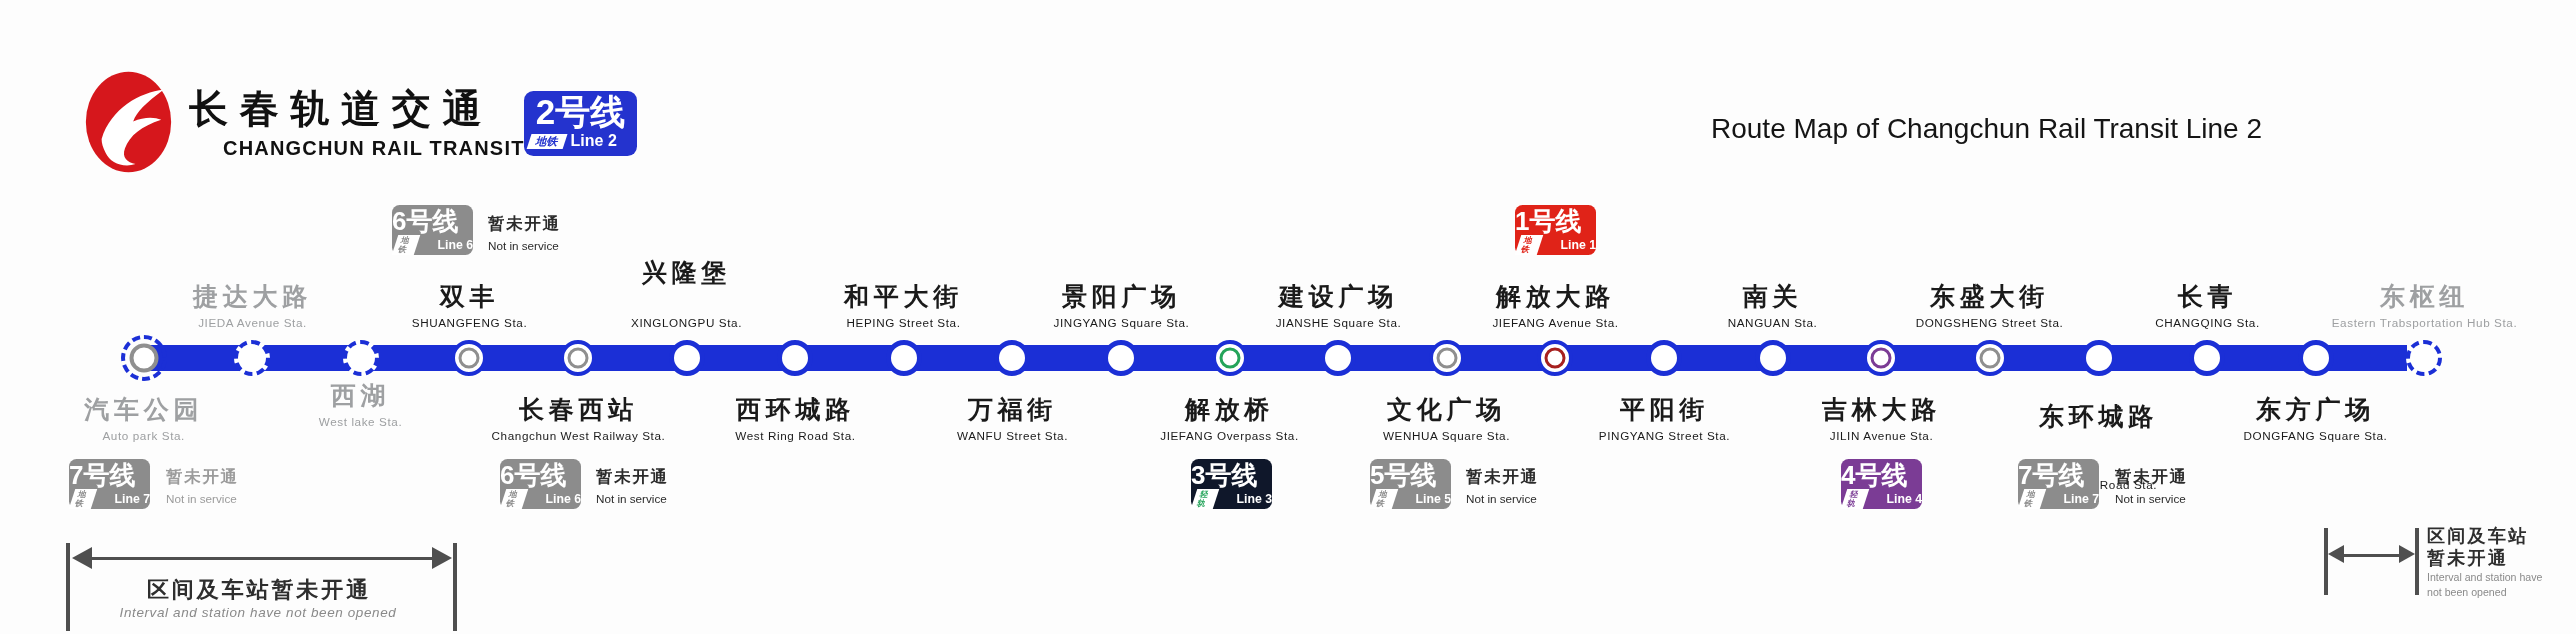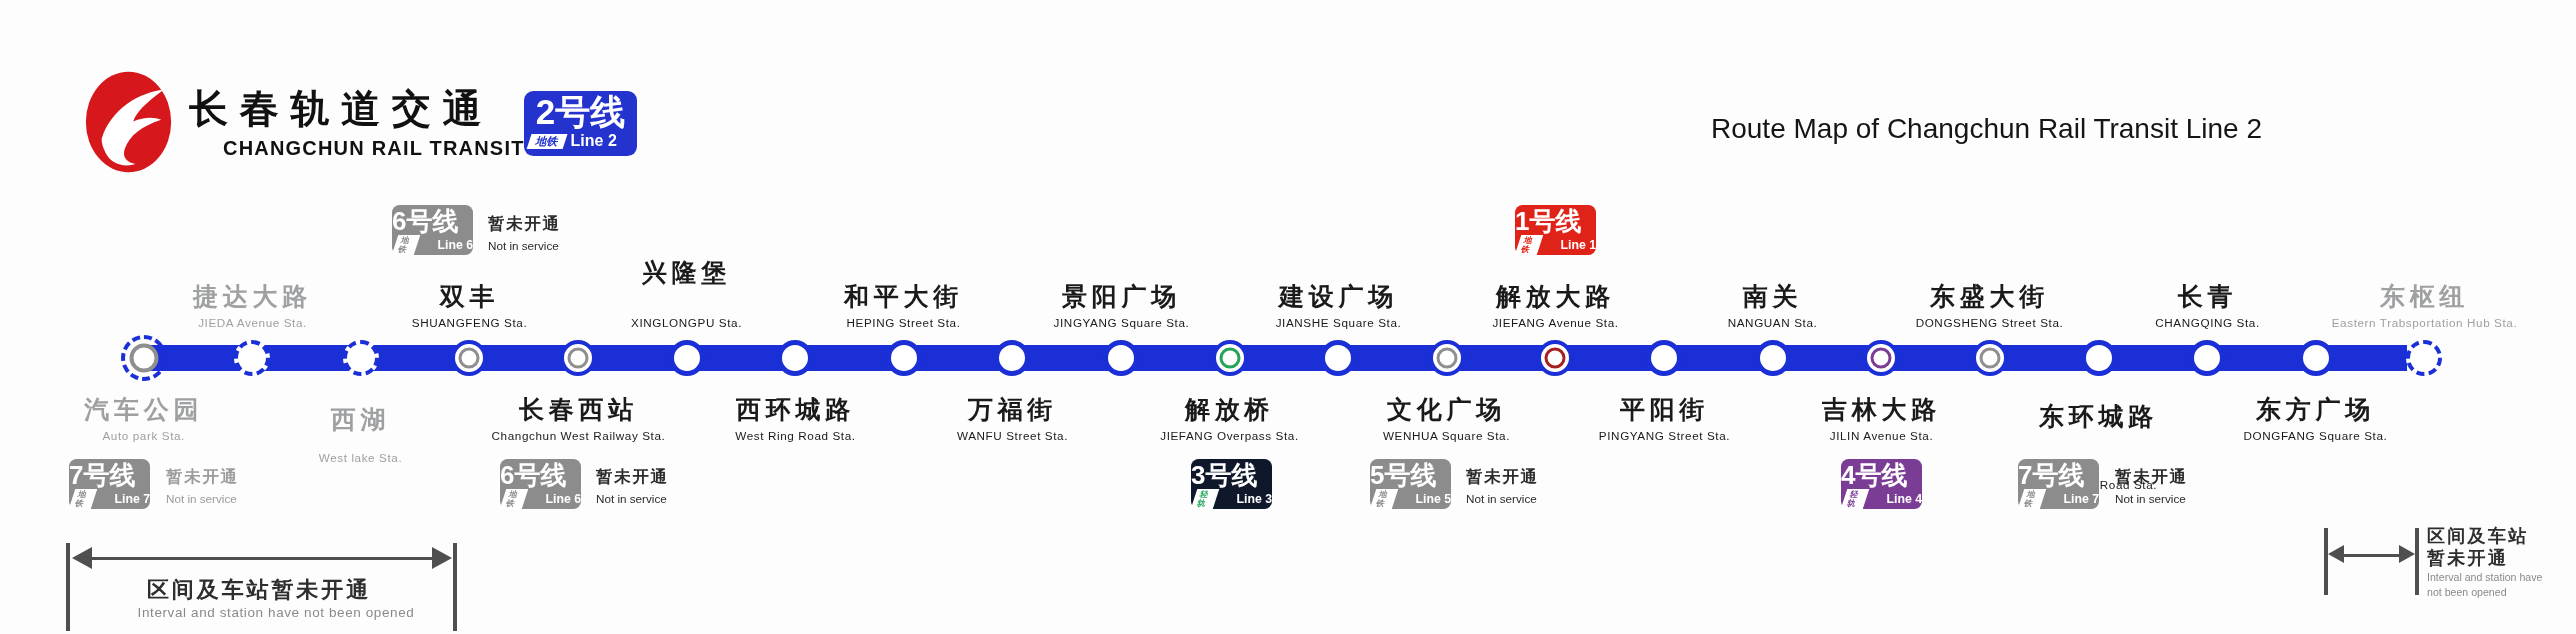--- a/index.html
+++ b/index.html
@@ -80,21 +80,21 @@
       <div class="st-label" style="left: -8.8px; width: 305px; color: rgb(158, 160, 162); top: 395px;">
         <div class="st-cn">汽车公园</div>
         <div class="st-en">Auto park Sta.</div>
       </div>
       <div class="marker" style="left: 234px; top: 340px; width: 36px; height: 36px; border: 4.1px dashed rgb(27, 47, 214);"></div>
       <div class="st-label" style="left: 100px; width: 305px; color: rgb(158, 160, 162); top: 258px; height: 73px; justify-content: flex-end;">
         <div class="st-cn">捷达大路</div>
         <div class="st-en">JIEDA Avenue Sta.</div>
       </div>
       <div class="marker" style="left: 343px; top: 340px; width: 36px; height: 36px; border: 4.1px dashed rgb(27, 47, 214);"></div>
-      <div class="st-label" style="left: 208px; width: 305px; color: rgb(158, 160, 162); top: 405px; gap: 12px;">
+      <div class="st-label" style="left: 208px; width: 305px; color: rgb(158, 160, 162); top: 381px;">
         <div class="st-cn">西湖</div>
         <div class="st-en">West lake Sta.</div>
       </div>
       <div class="marker" style="left: 451px; top: 340px; width: 36px; height: 36px; border: 4.7px solid rgb(27, 47, 214);">
         <div class="marker-inner" style="width: 21px; height: 21px; border: 3.5px solid rgb(143, 143, 143);"></div>
       </div>
       <div class="st-label" style="left: 317px; width: 305px; color: rgb(26, 26, 26); top: 258px; height: 73px; justify-content: flex-end;">
         <div class="st-cn">双丰</div>
         <div class="st-en">SHUANGFENG Sta.</div>
       </div>
@@ -278,21 +278,21 @@
       </div>
     </div>
 
   <div>
     <div class="legend-bar" style="left:66px;top:543px;height:88px;"></div>
     <div class="legend-bar" style="left:453px;top:543px;height:88px;"></div>
     <div class="legend-shaft" style="left:88px;top:557px;width:348px;"></div>
     <div class="arrow-head" style="left:72px;top:547px;border-top:11px solid transparent;border-bottom:11px solid transparent;border-right:20px solid #4f4f4f;"></div>
     <div class="arrow-head" style="left:432px;top:547px;border-top:11px solid transparent;border-bottom:11px solid transparent;border-left:20px solid #4f4f4f;"></div>
     <div class="lg-cn" style="left:259px;top:575px;transform:translateX(-50%);font-size:22px;letter-spacing:2.9px;">区间及车站暂未开通</div>
-    <div class="lg-en" style="left:276px;top:605px;transform:translateX(-50%);font-size:13.5px;letter-spacing:0.6px;">Interval and station have not been opened</div>
+    <div class="lg-en" style="left:258px;top:605px;transform:translateX(-50%);font-size:13.5px;letter-spacing:0.6px;font-style:italic;">Interval and station have not been opened</div>
   </div>
 
   <div>
     <div class="legend-bar" style="left:2324px;top:528px;height:67px;"></div>
     <div class="legend-bar" style="left:2415px;top:528px;height:67px;"></div>
     <div class="legend-shaft" style="left:2341px;top:554px;width:60px;"></div>
     <div class="arrow-head" style="left:2328px;top:545px;border-top:9.4px solid transparent;border-bottom:9.4px solid transparent;border-right:16.4px solid #4f4f4f;"></div>
     <div class="arrow-head" style="left:2399px;top:545px;border-top:9.4px solid transparent;border-bottom:9.4px solid transparent;border-left:16.4px solid #4f4f4f;"></div>
     <div class="lg-cn" style="left:2427px;top:524px;font-size:18px;letter-spacing:2.3px;">区间及车站</div>
     <div class="lg-cn" style="left:2427px;top:546px;font-size:18px;letter-spacing:2.3px;">暂未开通</div>

